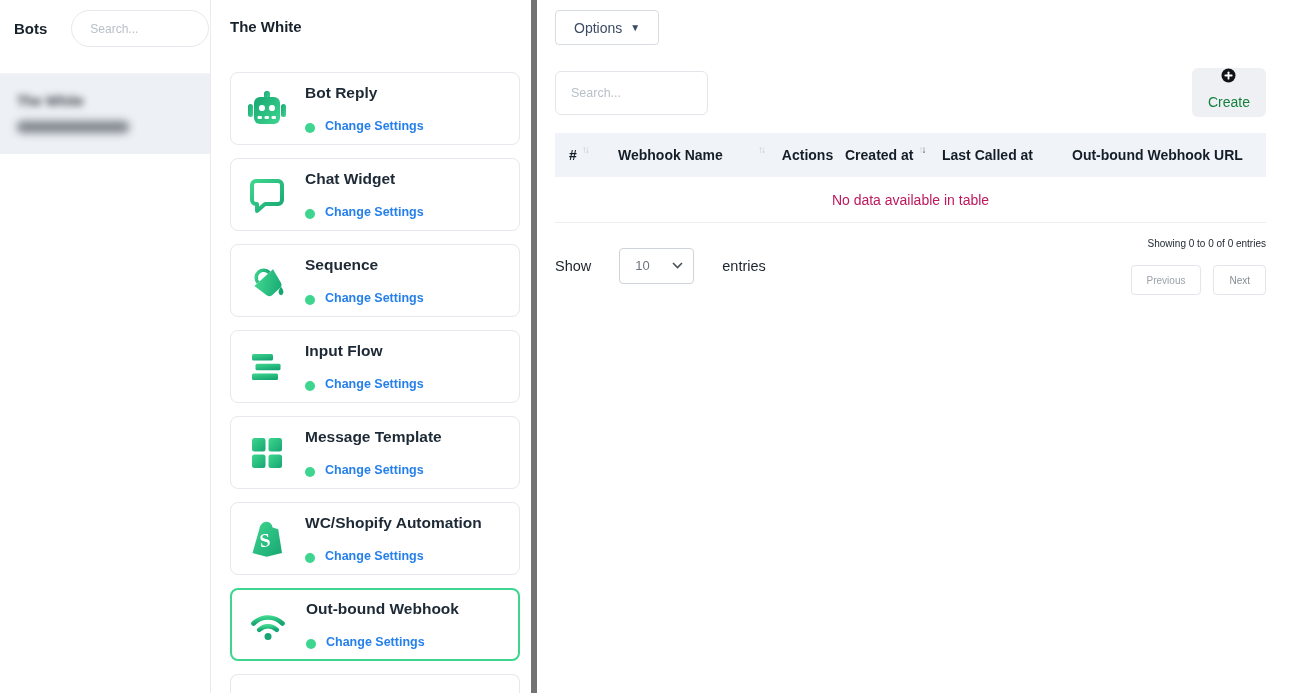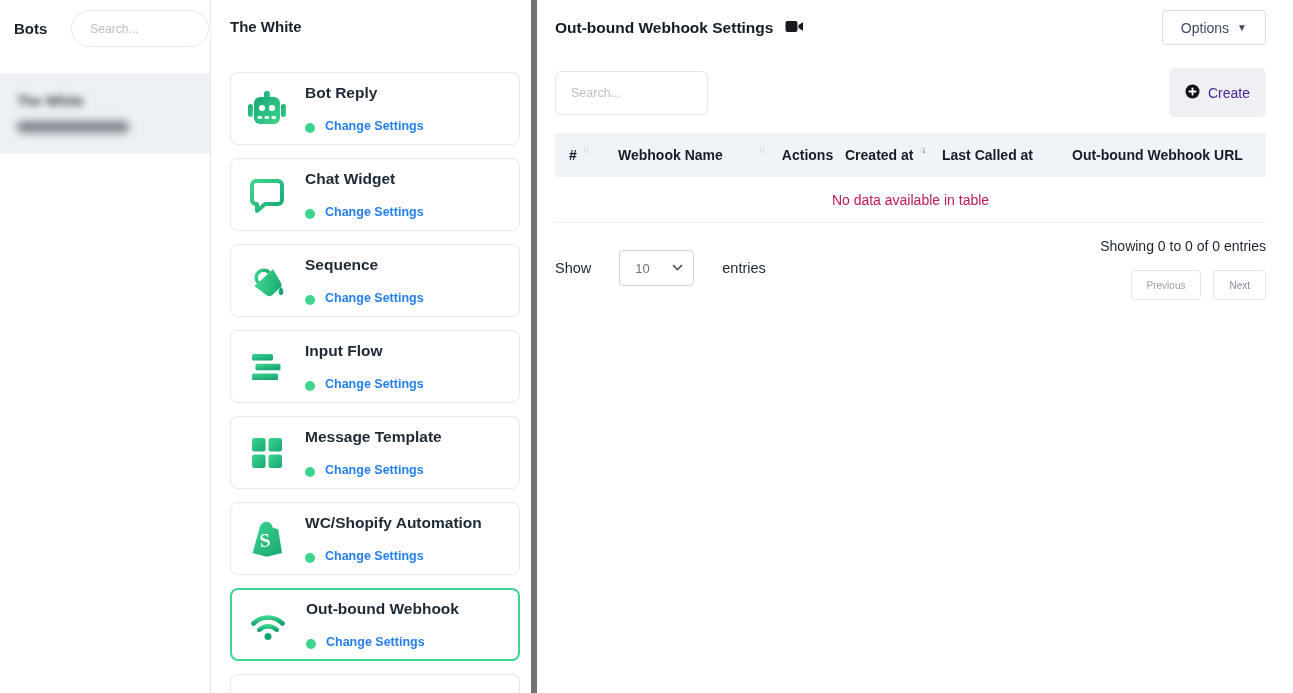--- a/index.html
+++ b/index.html
@@ -52,21 +52,21 @@
                  font-size:14px; color:#3c4b64; cursor:pointer;
                  font-family:"Liberation Sans", sans-serif; }
   .caret { font-size:10px; color:#3c4b64; }
   .toolbar { display:flex; justify-content:space-between; align-items:center; margin-top:23px; }
   .table-search { width:153px; height:44px; border:1px solid #e2e6ea; border-radius:6px;
                   padding:0 15px; font-size:12.5px; color:#495057; outline:none;
                   font-family:"Liberation Sans", sans-serif; }
   .table-search::placeholder { color:#b9c0c7; }
   .btn-create { display:flex; align-items:center; gap:8px; height:49px; padding:0 16px;
                 background:#eef0f3; border:none; border-radius:6px; font-size:14px;
-                color:#4c1d95; cursor:pointer; font-family:"Liberation Sans", sans-serif; }
+                color:#15803d; cursor:pointer; font-family:"Liberation Sans", sans-serif;flex-direction:column; }
 
   
   .thead { display:flex; align-items:center; margin-top:16px; height:44px;
            background:#f0f4f8; padding-left:14px; font-size:14px; font-weight:bold;
            color:#151e27; }
   .th { display:flex; align-items:center; }
   .th-num  { width:49px; }
   .th-name { width:152px; justify-content:space-between; padding-right:6px; }
   .th-act  { width:75px;justify-content:center; }
   .th-crt  { width:97px; }
@@ -81,21 +81,21 @@
   
   .table-footer { display:flex; justify-content:space-between; margin-top:13px; }
   .show-group { display:flex; align-items:center; gap:28px; font-size:14.5px; color:#1b242d; }
   .select-wrap { position:relative; }
   .page-size { appearance:none; -webkit-appearance:none; width:75px; height:36px;
                border:1px solid #ced4da; border-radius:4px; padding:0 0 0 15px;
                font-size:13px; color:#6d757d; background:#fff; outline:none; cursor:pointer;
                font-family:"Liberation Sans", sans-serif; }
   .select-wrap svg { position:absolute; right:11px; top:14px; pointer-events:none; }
   .right-col { display:flex; flex-direction:column; align-items:flex-end; }
-  .summary { font-size:14px; color:#1b242d; margin-top:2px; }
+  .summary { font-size:10px; color:#1b242d; margin-top:2px; }
   .pager { display:flex; gap:12px; margin-top:16px; }
   .btn-page { height:30px; padding:0 15px; background:#fff; border:1px solid #e2e5e9;
               border-radius:4px; font-size:10px; cursor:pointer;
               font-family:"Liberation Sans", sans-serif; }
   .btn-prev { color:#9aa3ab; }
   .btn-next { color:#848d96; }
 </style>
 </head>
 <body>
 
@@ -281,28 +281,20 @@
       </div>
     </div>
 
     <div class="card-partial"></div>
   </div>
 </div>
 
 <div class="main">
 
   <div class="main-head">
-    <div class="page-title-wrap">
-      <span class="page-title">Out-bound Webhook Settings</span>
-      <span>
-        <svg width="18" height="13" viewBox="0 0 18 13">
-          <rect x="0.5" y="1" width="12" height="11" rx="2" fill="#16191d"></rect>
-          <path d="M13.5 5 L18 2.3 v8.4 L13.5 8 Z" fill="#16191d"></path>
-        </svg></span>
-    </div>
     <button class="btn-options">
       <span>Options</span>
       <span class="caret">▼</span>
     </button>
   </div>
 
   <div class="toolbar">
     <input class="table-search" placeholder="Search..." style="">
     <button class="btn-create">
       <span>

